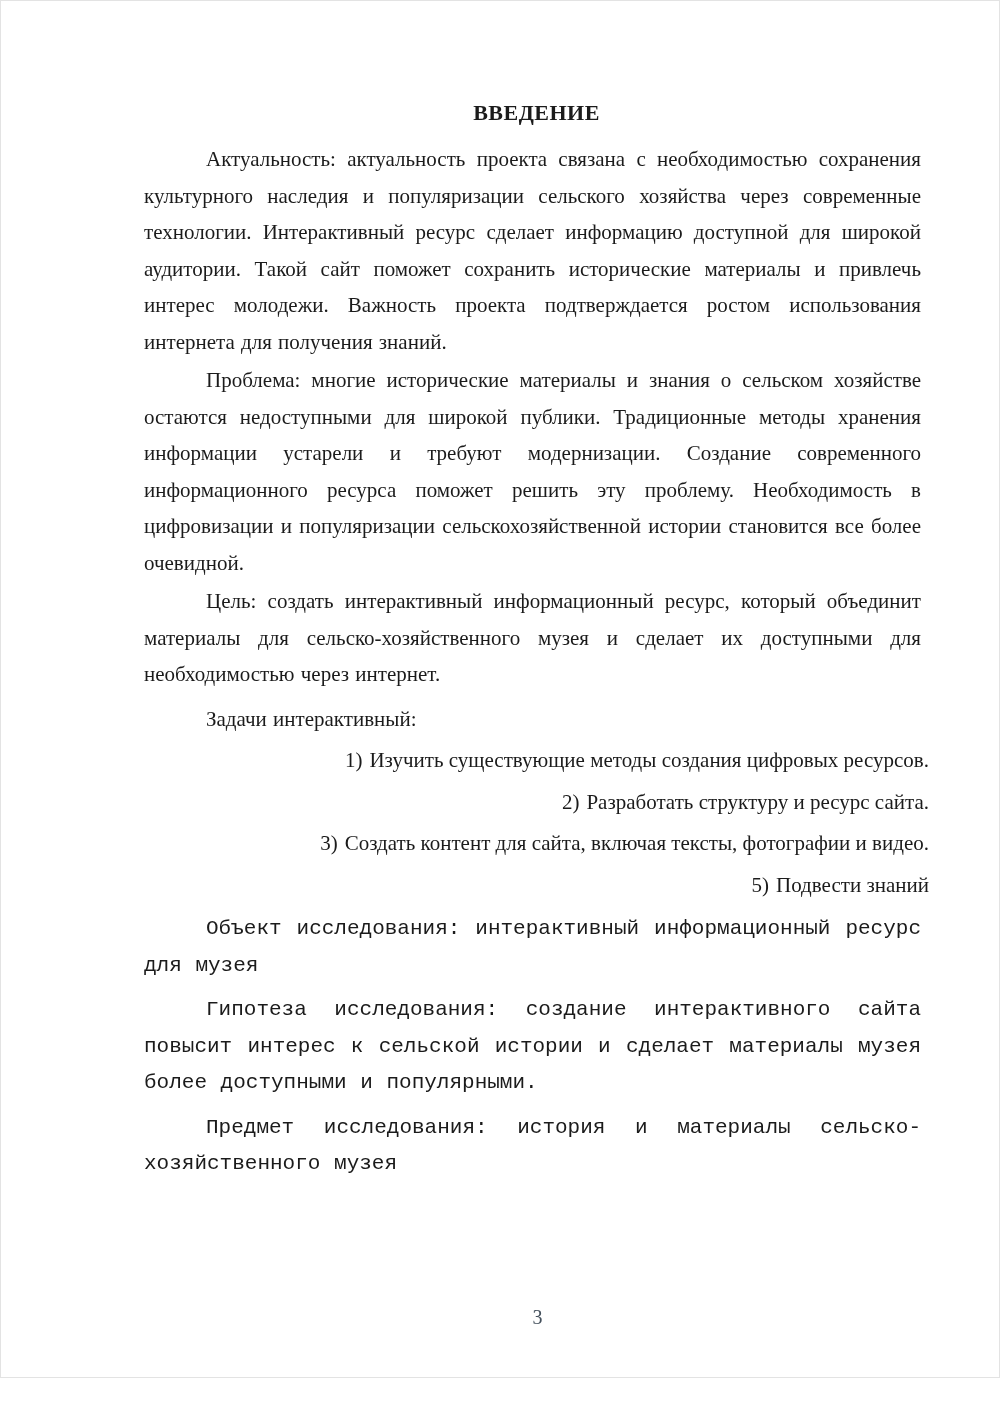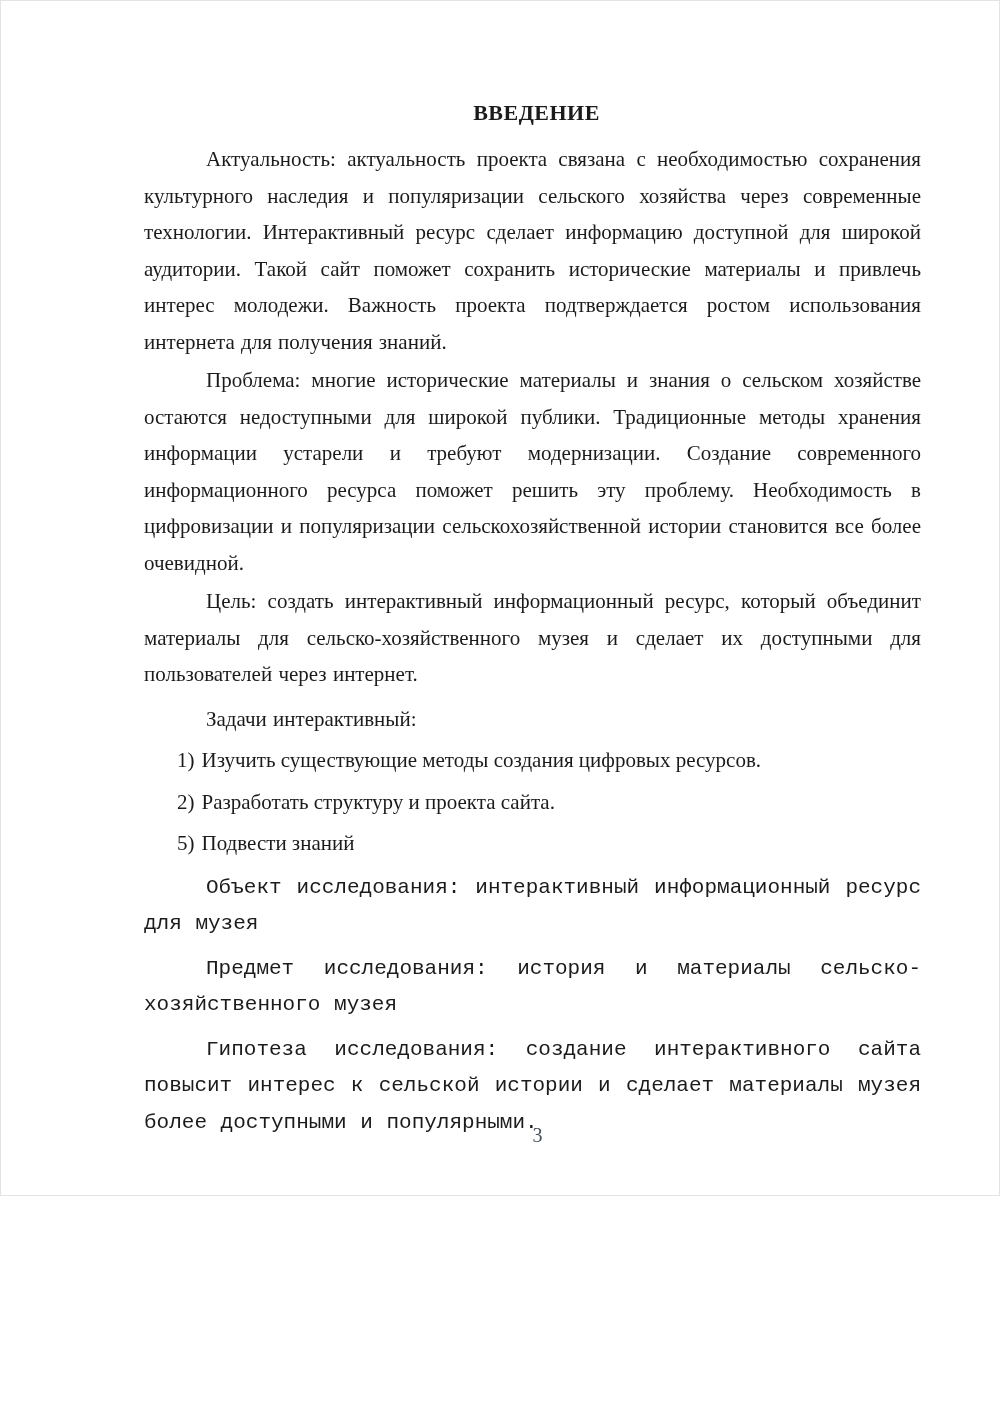--- a/index.html
+++ b/index.html
@@ -10,21 +10,21 @@
   body {
     width: 1000px;
     height: 1414px;
     font-family: "Liberation Serif", "DejaVu Serif", serif;
     color: #1b1b1b;
   }
   .page {
     position: relative;
     box-sizing: border-box;
     width: 1000px;
-    height: 1196px;
+    height: 1378px;
     background: #ffffff;
     border: 1px solid #e3e3e3;
     padding: 94px 70px 40px 143px;
   }
   .doc-title {
     font-size: 22px;
     font-weight: bold;
     text-align: center;
     margin: 0 0 10px 0;
     line-height: 36px;
@@ -41,21 +41,21 @@
   .para.spaced-before {
     margin-top: 8px;
   }
   .task-list {
     margin: 2px 0 4px 0;
   }
   .task-item {
     font-size: 21px;
     line-height: 36.5px;
     margin: 5px 0 5px 33px;
-    text-align: left;
+    text-align: right;
   }
   .task-num {
     display: inline-block;
     margin-right: 7px;
   }
   .closing .para {
     margin-bottom: 8px;
     font-family: Liberation Mono, monospace;
   }
   .page-number {
@@ -72,39 +72,42 @@
 <body>
 
 <div class="page">
 
   <h1 class="doc-title">ВВЕДЕНИЕ</h1>
 
   <p class="para">Актуальность: актуальность проекта связана с необходимостью сохранения культурного наследия и популяризации сельского хозяйства через современные технологии. Интерактивный ресурс сделает информацию доступной для широкой аудитории. Такой сайт поможет сохранить исторические материалы и привлечь интерес молодежи. Важность проекта подтверждается ростом использования интернета для получения знаний.</p>
 
   <p class="para">Проблема: многие исторические материалы и знания о сельском хозяйстве остаются недоступными для широкой публики. Традиционные методы хранения информации устарели и требуют модернизации. Создание современного информационного ресурса поможет решить эту проблему. Необходимость в цифровизации и популяризации сельскохозяйственной истории становится все более очевидной.</p>
 
-  <p class="para">Цель: создать интерактивный информационный ресурс, который объединит материалы для сельско-хозяйственного музея и сделает их доступными для пользователей через интернет.</p>
+  <p class="para">Цель: создать интерактивный информационный ресурс, который объединит материалы для сельско-хозяйственного музея и сделает их доступными для необходимостью через интернет.</p>
 
   <p class="para spaced-before">Задачи интерактивный:</p>
 
   <div class="task-list">
     <div class="task-item">
       <span class="task-num">1)</span><span>Изучить существующие методы создания цифровых ресурсов.</span>
     </div>
     <div class="task-item">
-      <span class="task-num">2)</span><span>Разработать структуру и проекта сайта.</span>
+      <span class="task-num">2)</span><span>Разработать структуру и ресурс сайта.</span>
+    </div>
+    <div class="task-item">
+      <span class="task-num">3)</span><span>Создать контент для сайта, включая тексты, фотографии и видео.</span>
     </div>
     <div class="task-item">
       <span class="task-num">5)</span><span>Подвести знаний</span>
     </div>
   </div>
 
   <div class="closing">
     <p class="para spaced-before">Объект исследования: интерактивный информационный ресурс для музея</p>
 
+    <p class="para">Гипотеза исследования: создание интерактивного сайта повысит интерес к сельской истории и сделает материалы музея более доступными и популярными.</p>
+
     <p class="para">Предмет исследования: история и материалы сельско-хозяйственного музея</p>
-
-    <p class="para">Гипотеза исследования: создание интерактивного сайта повысит интерес к сельской истории и сделает материалы музея более доступными и популярными.</p>
   </div>
 
   <div class="page-number">3</div>
 
 </div>
 
 </body></html>

